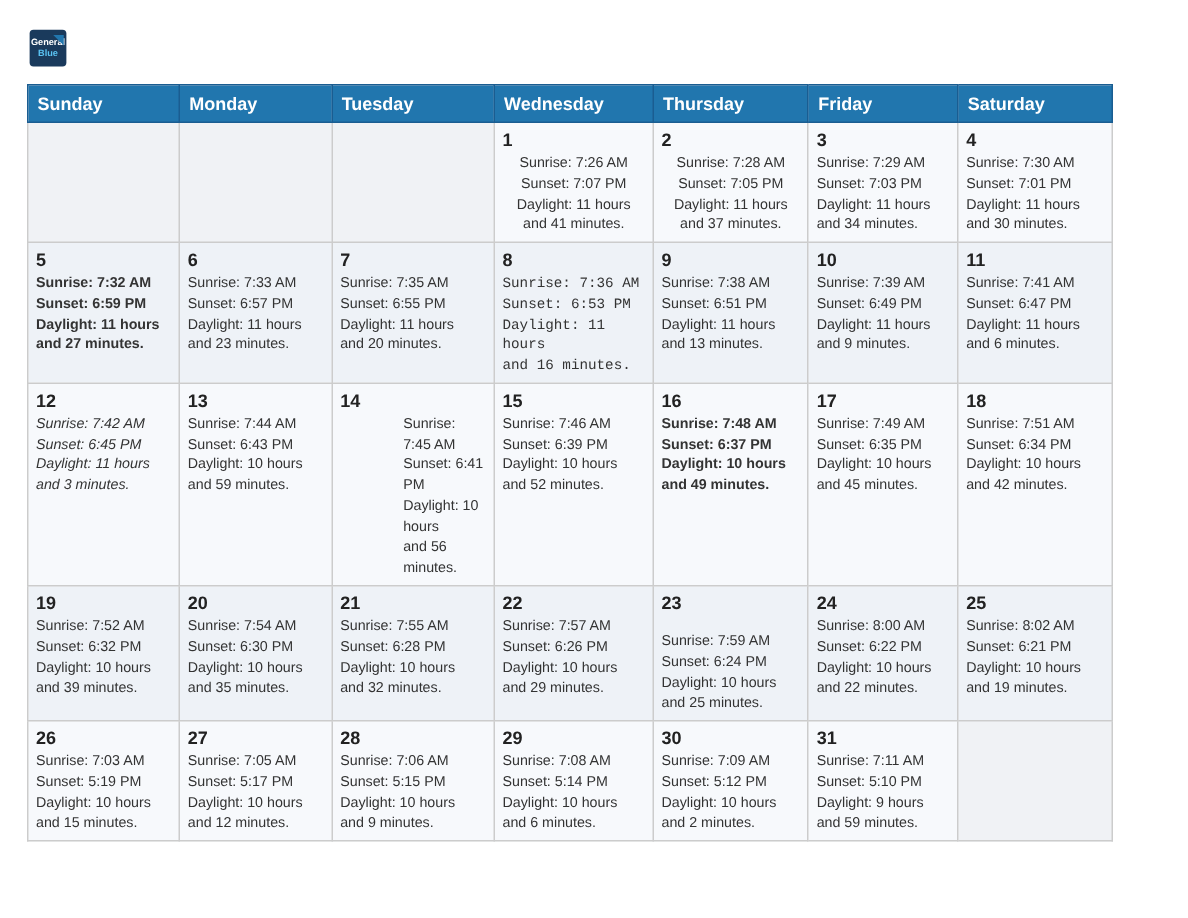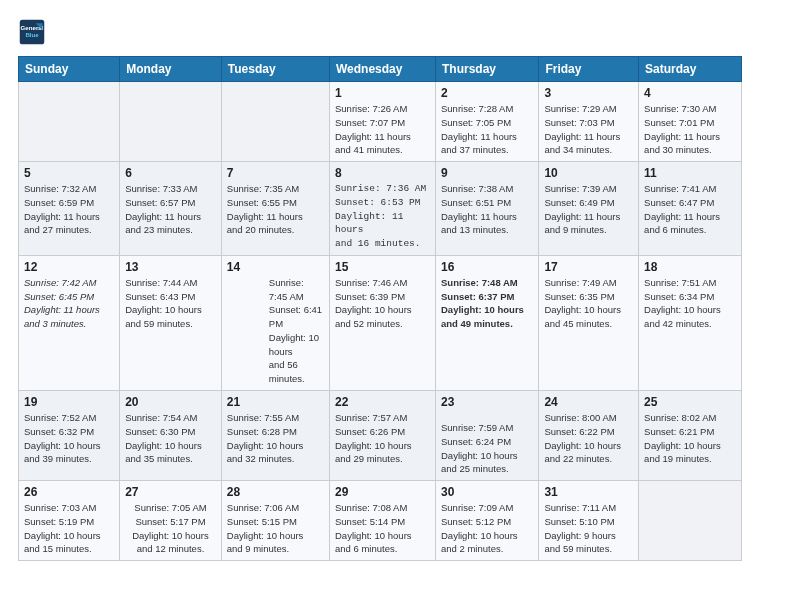--- a/index.html
+++ b/index.html
@@ -134,28 +134,28 @@
           <th>Saturday</th>
         </tr>
     </thead>
     <tbody id="cal-body">
     <tr>
           <td class="empty-cell"></td>
           <td class="empty-cell"></td>
           <td class="empty-cell"></td>
           <td>
             <span class="day-num">1</span>
-            <div class="day-info" style="white-space: pre-line;">Sunrise: 7:26 AM
+            <div class="day-info" style="white-space: pre-line; text-align: center;">Sunrise: 7:26 AM
 Sunset: 7:07 PM
 Daylight: 11 hours
 and 41 minutes.</div>
           </td>
           <td>
             <span class="day-num">2</span>
-            <div class="day-info" style="white-space: pre-line;">Sunrise: 7:28 AM
+            <div class="day-info" style="white-space: pre-line; text-align: center;">Sunrise: 7:28 AM
 Sunset: 7:05 PM
 Daylight: 11 hours
 and 37 minutes.</div>
           </td>
           <td>
             <span class="day-num">3</span>
             <div class="day-info" style="white-space: pre-line;">Sunrise: 7:29 AM
 Sunset: 7:03 PM
 Daylight: 11 hours
 and 34 minutes.</div>
@@ -164,21 +164,21 @@
             <span class="day-num">4</span>
             <div class="day-info" style="white-space: pre-line;">Sunrise: 7:30 AM
 Sunset: 7:01 PM
 Daylight: 11 hours
 and 30 minutes.</div>
           </td>
         </tr>
         <tr>
           <td>
             <span class="day-num">5</span>
-            <div class="day-info" style="white-space: pre-line;">Sunrise: 7:32 AM
+            <div class="day-info" style="white-space: pre-line; font-weight: bold;">Sunrise: 7:32 AM
 Sunset: 6:59 PM
 Daylight: 11 hours
 and 27 minutes.</div>
           </td>
           <td>
             <span class="day-num">6</span>
             <div class="day-info" style="white-space: pre-line;">Sunrise: 7:33 AM
 Sunset: 6:57 PM
 Daylight: 11 hours
 and 23 minutes.</div>
@@ -324,21 +324,21 @@
         <tr>
           <td>
             <span class="day-num">26</span>
             <div class="day-info" style="white-space: pre-line;">Sunrise: 7:03 AM
 Sunset: 5:19 PM
 Daylight: 10 hours
 and 15 minutes.</div>
           </td>
           <td>
             <span class="day-num">27</span>
-            <div class="day-info" style="white-space: pre-line; text-align: center;">Sunrise: 7:05 AM
+            <div class="day-info" style="white-space: pre-line;">Sunrise: 7:05 AM
 Sunset: 5:17 PM
 Daylight: 10 hours
 and 12 minutes.</div>
           </td>
           <td>
             <span class="day-num">28</span>
             <div class="day-info" style="white-space: pre-line;">Sunrise: 7:06 AM
 Sunset: 5:15 PM
 Daylight: 10 hours
 and 9 minutes.</div>

